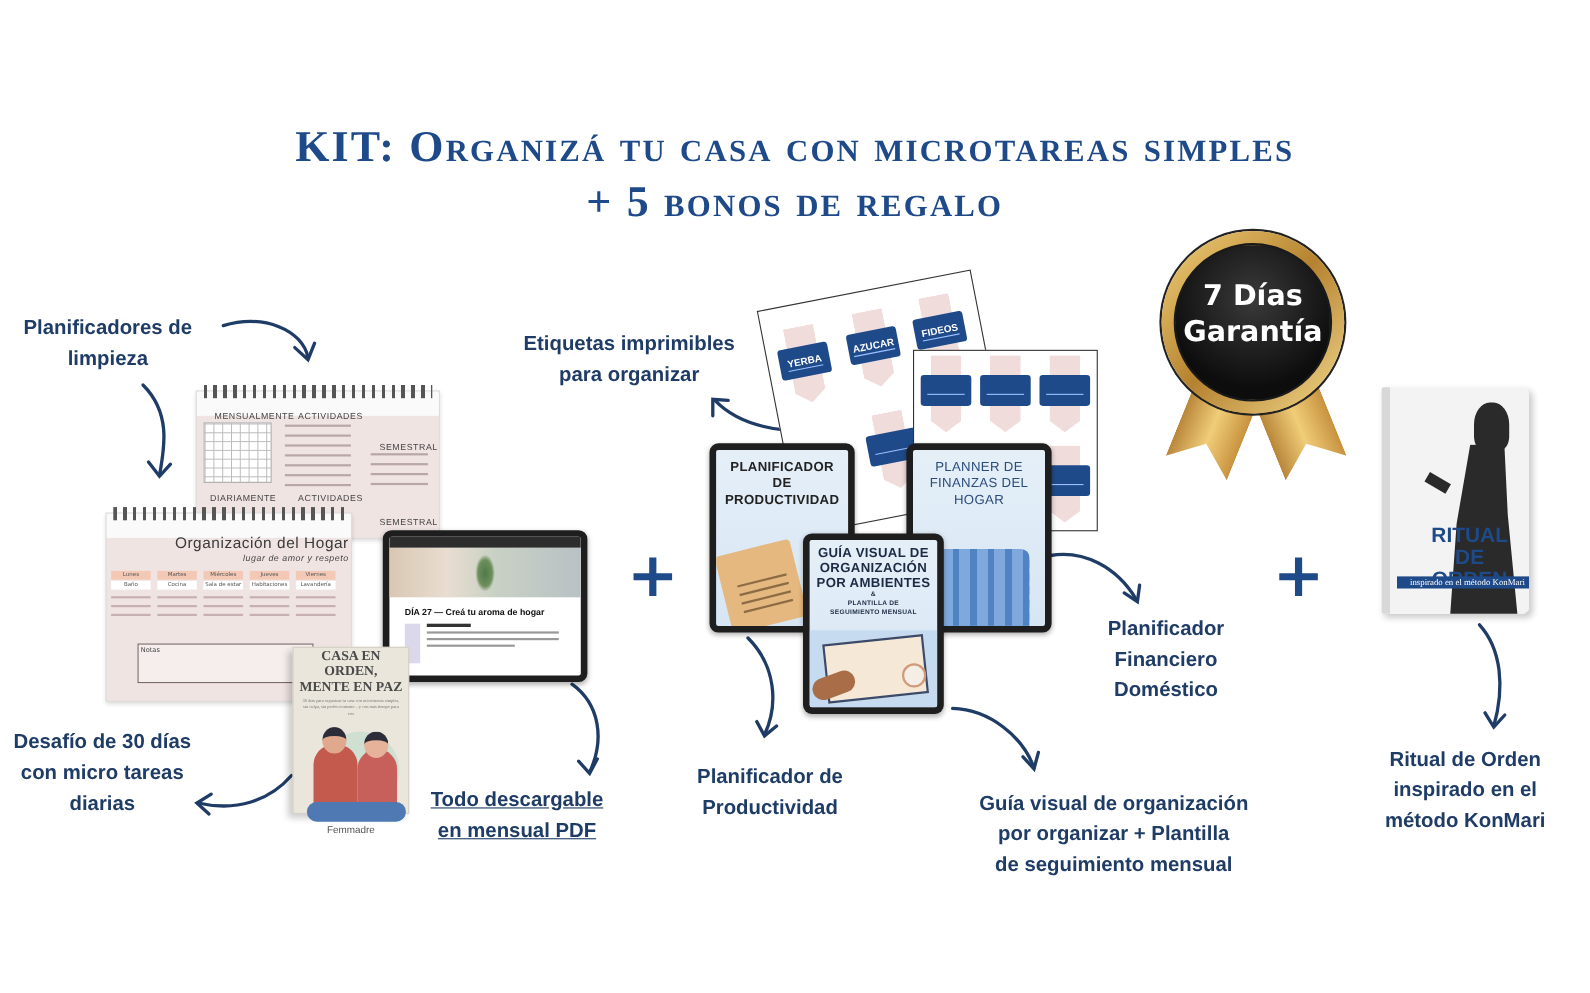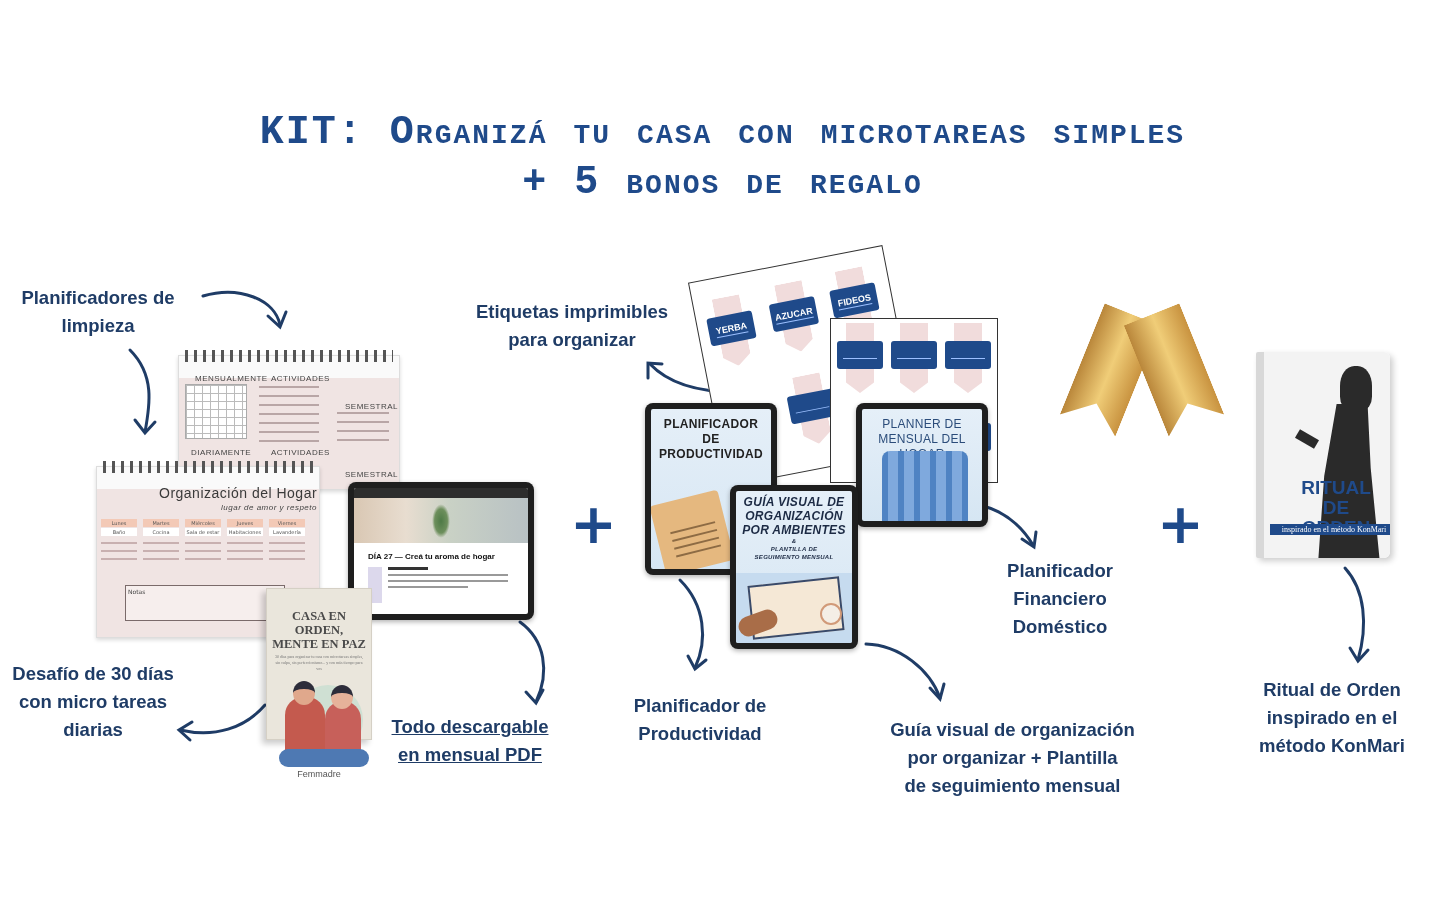--- a/index.html
+++ b/index.html
@@ -2,21 +2,21 @@
 <html><head>
 <meta charset="utf-8">
 <style>
   * { box-sizing: border-box; margin: 0; padding: 0; }
   html, body { width: 1445px; height: 903px; background: #ffffff; overflow: hidden; }
   body { position: relative; font-family: "DejaVu Sans", sans-serif; color: #1f3c66; }
 
   .title {
     position: absolute; left: 0; width: 1445px; top: 108px;
     text-align: center; color: #1f4a8a;
-    font-family: Liberation Mono, monospace; font-weight: bold;
+    font-family: Liberation Serif, serif; font-weight: bold;
     font-variant: small-caps; letter-spacing: 2px; line-height: 50px;
   }
   .title .l1 { font-size: 40px; display: block; }
   .title .l2 { font-size: 40px; display: block; }
 
   .label {
     position: absolute; text-align: center; font-weight: bold;
     font-size: 18.5px; line-height: 28px; color: #1f3c66;
     font-family: "Liberation Sans", sans-serif;
   }
@@ -66,21 +66,21 @@
   .pdf-row { display: flex; margin: 6px 0 0 14px; }
   .pdf-tab { width: 14px; height: 36px; background: #dcd8ec; margin-right: 6px; }
   .pdf-text div { height: 2px; background: #999; margin-bottom: 4px; width: 120px; }
   .pdf-text .b { background: #333; width: 40px; height: 3px; }
 
   
   .ebook {
     position: absolute; background: #eae6dc; border: 1px solid #d5d0c5;
     box-shadow: -4px 4px 6px rgba(0,0,0,0.2); text-align: center; font-family: "Liberation Serif", serif;
   }
-  .ebook .bt { font-size: 12.5px; line-height: 14px; color: #4a4a4a; margin-top: 20px; font-weight: bold; }
+  .ebook .bt { font-size: 12.5px; line-height: 14px; color: #4a4a4a; margin-top: 0; font-weight: bold; }
   .ebook .bs { font-size: 4px; color: #777; margin: 3px 6px; line-height: 6px; }
   .ebook .art { position: relative; height: 92px; margin: 2px 6px; }
   .ebook .circle { position: absolute; left: 20px; top: 10px; width: 70px; height: 70px; border-radius: 50%; background: #cfe0d3; }
   .ebook .p1 { position: absolute; left: 12px; top: 22px; width: 40px; height: 60px; border-radius: 18px 18px 6px 6px; background: #c45a4e; }
   .ebook .p2 { position: absolute; left: 52px; top: 26px; width: 36px; height: 56px; border-radius: 18px 18px 6px 6px; background: #c7605a; }
   .ebook .h1 { position: absolute; left: 20px; top: 6px; width: 22px; height: 24px; border-radius: 50%; background: #e0a88c; border-top: 8px solid #2d2d3a; }
   .ebook .h2 { position: absolute; left: 58px; top: 10px; width: 22px; height: 24px; border-radius: 50%; background: #e6b29a; border-top: 8px solid #2d2d3a; }
   .ebook .legs { position: absolute; left: 6px; bottom: 0; width: 90px; height: 18px; border-radius: 10px; background: #4e79b3; }
   .ebook .author { font-family: "Liberation Sans", sans-serif; font-size: 9px; color: #555; margin-top: 2px; }
 
@@ -88,21 +88,21 @@
   .sheet { position: absolute; background: #fff; border: 1px solid #333; }
   .tag { position: absolute; width: 46px; }
   .tag .stem { width: 28px; margin: 0 auto; height: 70px; background: #f1dcdc; clip-path: polygon(0 0, 100% 0, 100% 85%, 50% 100%, 0 85%); }
   .tag .band { position: absolute; left: 0; top: 18px; width: 46px; height: 28px; background: #1f4a8a; color: #fff; font-size: 9px; font-weight: bold; text-align: center; line-height: 28px; font-family: "Liberation Sans", sans-serif; border-radius: 3px; }
   .tag .band .u { border-bottom: 1px solid #9cc0ff; padding-bottom: 1px; }
   .tag .band .blank { display: block; margin: 17px 6px 0; height: 1px; background: #9cc0ff; }
 
   .prod-tablet .screen { background: linear-gradient(#e5eff8, #d6e6f3); }
   .cover-text { text-align: center; font-family: "Liberation Sans", sans-serif; font-weight: bold; color: #222; font-size: 12px; line-height: 15px; letter-spacing: 0.3px; padding-top: 8px; }
   .fin-text { color: #2b4c7a; font-weight: normal; }
-  .guide-text { color: #1c2a44; font-size: 12px; line-height: 14px; font-style: italic; }
+  .guide-text { color: #1c2a44; font-size: 12px; line-height: 14px; }
   .guide-sub { font-size: 6px; line-height: 8px; color: #1c2a44; font-weight: bold; }
   .clipboard { position: absolute; left: 6px; bottom: 0; width: 70px; height: 72px; background: #e5b87f; transform: rotate(-14deg); border-radius: 4px; }
   .clipboard .ln { height: 2px; background: #8d6b44; margin: 6px 10px 0 14px; }
   .calc { position: absolute; right: 14px; bottom: 0; width: 86px; height: 70px; background: #4f83c3; border-radius: 8px 8px 0 0;
     background-image: repeating-linear-gradient(90deg, transparent 0 6px, #7fa9dd 6px 16px), repeating-linear-gradient(0deg, transparent 0 5px, #4f83c3 5px 12px); }
   .guide-art { position: absolute; left: 0; right: 0; bottom: 0; height: 70px; background: #c6dbef; }
   .guide-art .book { position: absolute; left: 14px; top: 8px; width: 92px; height: 54px; background: #f5e8d6; border: 2px solid #394a6a; transform: rotate(-6deg); }
   .guide-art .hand { position: absolute; left: 2px; top: 40px; width: 40px; height: 20px; background: #a96d48; border-radius: 10px; transform: rotate(-20deg); }
   .guide-art .cup { position: absolute; right: 10px; top: 30px; width: 22px; height: 22px; border-radius: 50%; background: #f4eee6; border: 2px solid #d19a79; }
 
@@ -370,25 +370,25 @@
     </div>
     <div class="clipboard">
         <div class="ln" style="margin-top:30px"></div>
         <div class="ln"></div>
         <div class="ln"></div>
         <div class="ln"></div>
       </div>
   </div>
 </div>
 
-<div class="tablet prod-tablet" style="left:856px; top:403px; width:132px; height:124px;">
+<div class="tablet prod-tablet" style="left:824px; top:403px; width:132px; height:172px;">
   <div class="screen">
     <div class="cover-text fin-text">
       <div>PLANNER DE</div>
-      <div>MENSUAL DEL</div>
+      <div>FINANZAS DEL</div>
       <div>HOGAR</div>
     </div>
     <div class="calc"></div>
   </div>
 </div>
 
 <div class="tablet prod-tablet" style="left:730px; top:485px; width:128px; height:164px;">
   <div class="screen">
     <div class="cover-text guide-text" style="padding-top:4px;">
       <div>GUÍA VISUAL DE</div>
@@ -402,20 +402,26 @@
       <div class="book"></div>
         <div class="hand"></div>
         <div class="cup"></div>
     </div>
   </div>
 </div>
 
 <div class="badge">
   <div class="ribbon left"></div>
   <div class="ribbon right"></div>
+  <div class="medal">
+    <div class="medal-inner">
+      <div class="m1">7 Días</div>
+      <div class="m2">Garantía</div>
+    </div>
+  </div>
 </div>
 
 <div class="rbook">
   <div class="sil-head"></div>
   <div class="sil-body"></div>
   <div class="sil-book"></div>
   <div class="rt">
     <div>RITUAL</div>
     <div>DE ORDEN</div>
   </div>

